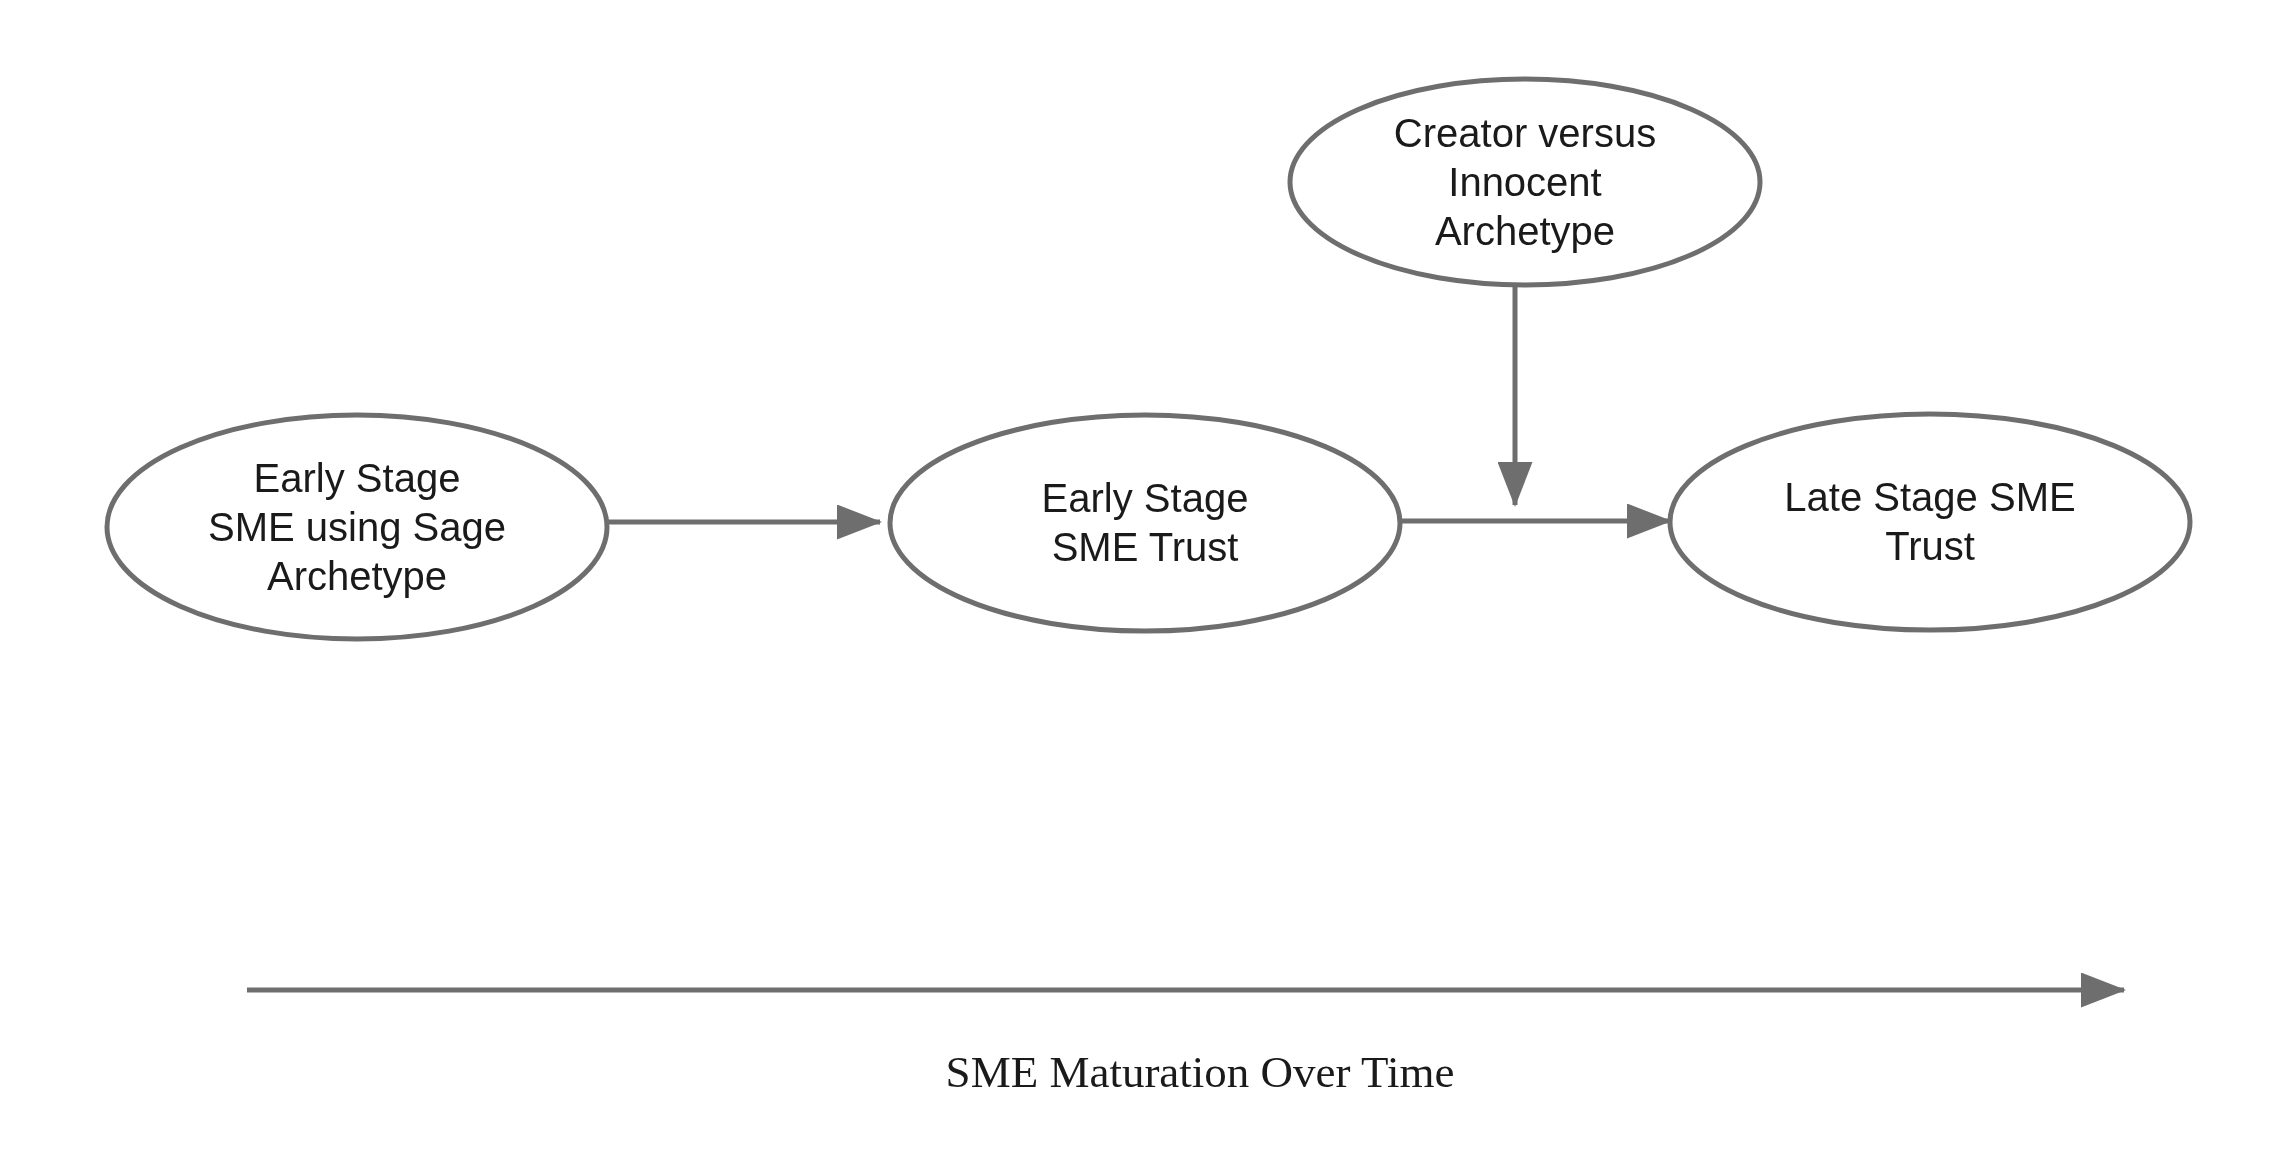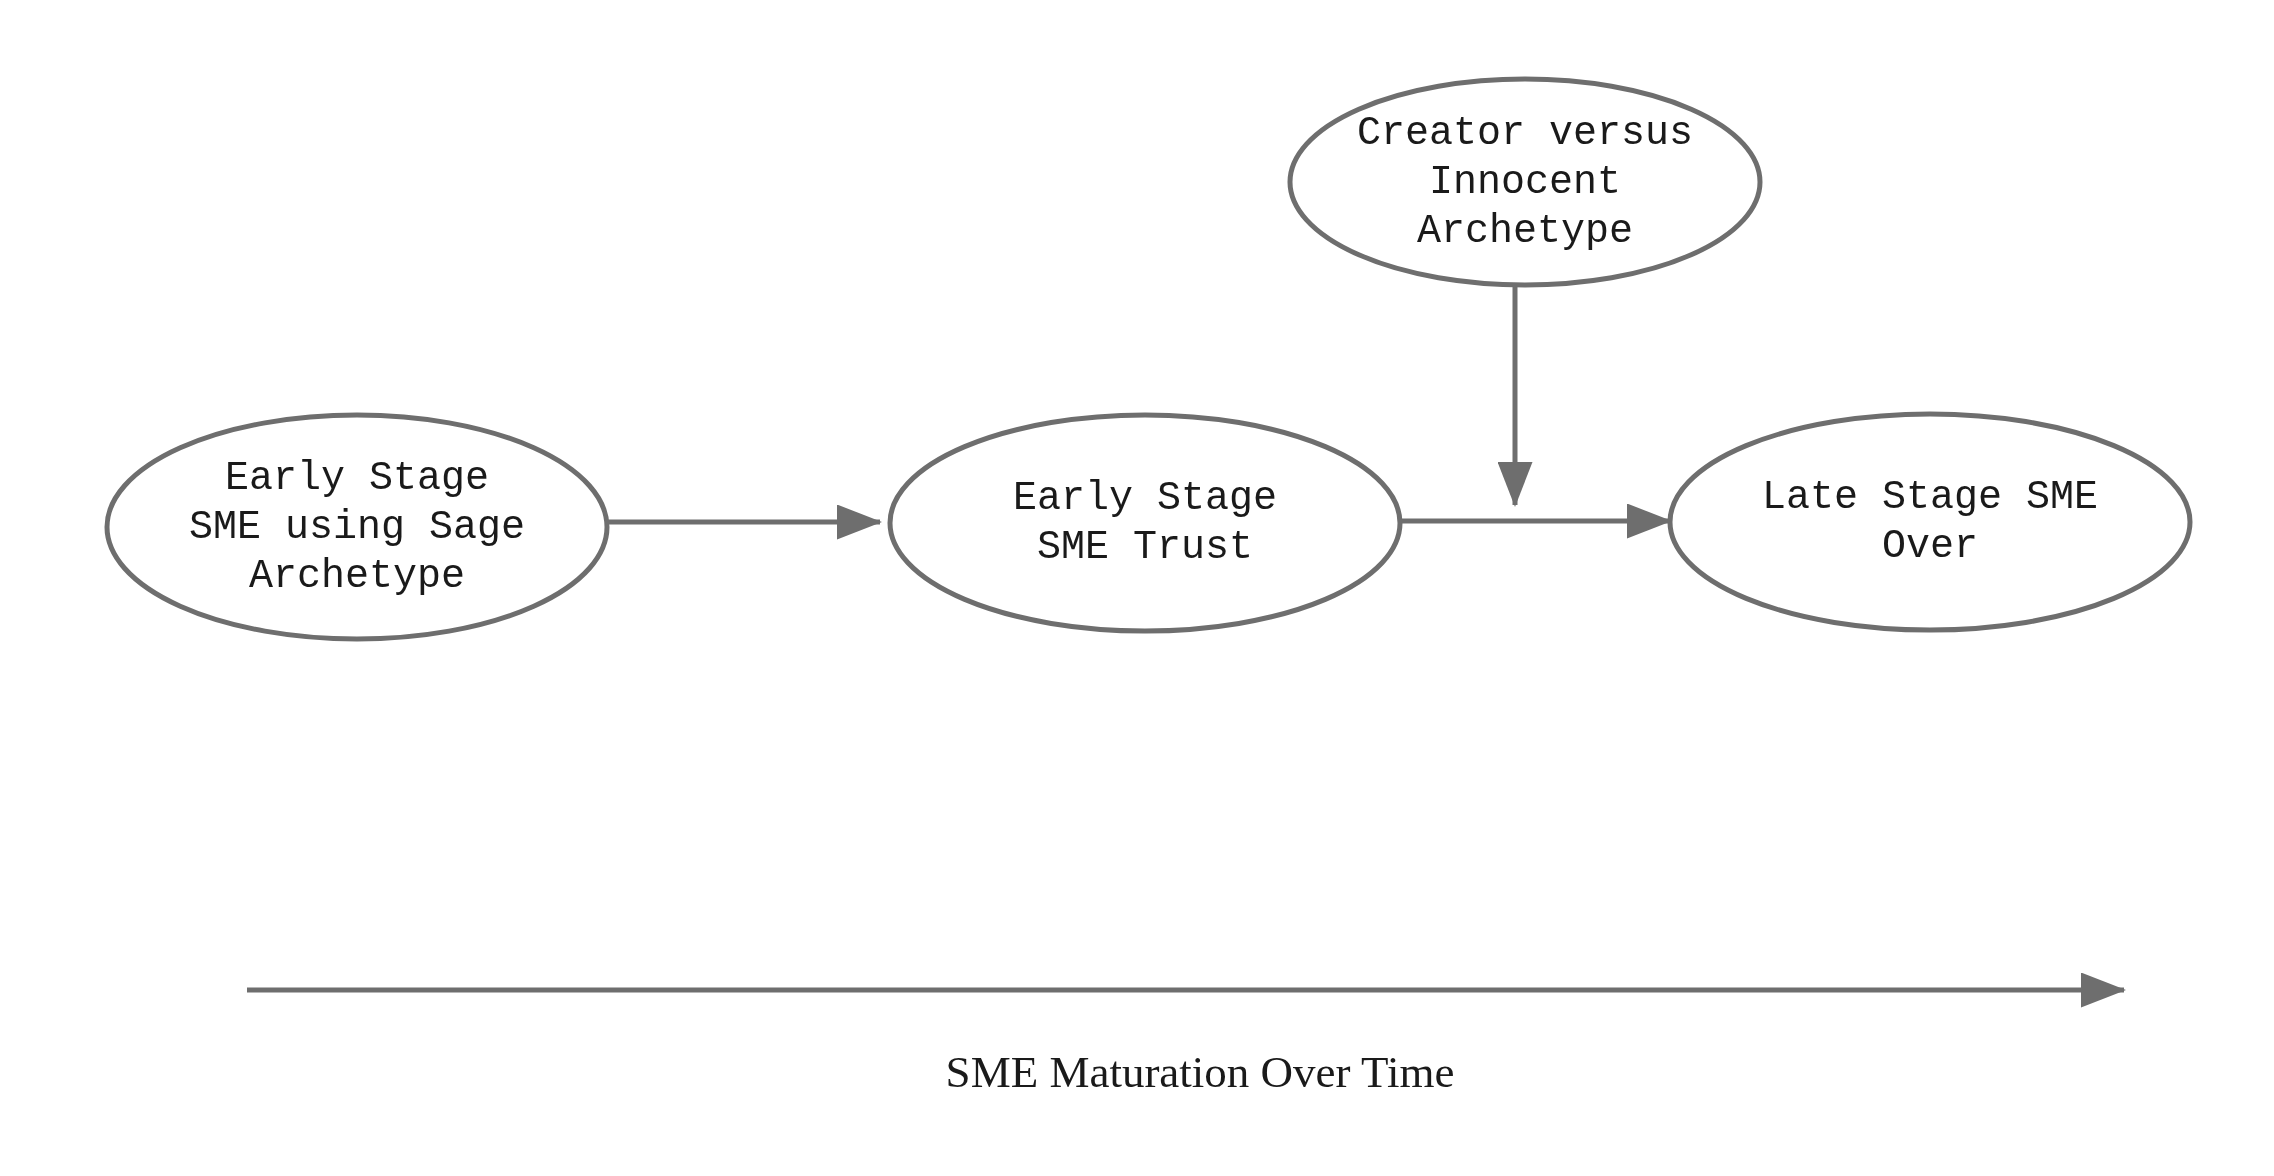--- a/index.html
+++ b/index.html
@@ -23,21 +23,21 @@
     position: absolute;
     top: 0;
     left: 0;
     width: 2274px;
     height: 1176px;
   }
   .node-label {
     position: absolute;
     text-align: center;
     color: #1a1a1a;
-    font-family: Liberation Mono, monospace;
+    font-family: Liberation Sans, sans-serif;
     font-size: 40px;
     line-height: 49px;
     white-space: pre-line;
     transform: translate(-50%, -50%);
     pointer-events: none;
   }
   .axis-caption {
     position: absolute;
     text-align: center;
     color: #1a1a1a;
@@ -78,21 +78,21 @@
   </svg>
 
   <div class="node-label" style="left:357px; top:527px;">Early Stage
 SME using Sage
 Archetype</div>
 
   <div class="node-label" style="left:1145px; top:523px;">Early Stage
 SME Trust</div>
 
   <div class="node-label" style="left:1930px; top:522px;">Late Stage SME
-Over</div>
+Trust</div>
 
   <div class="node-label" style="left:1525px; top:182px;">Creator versus
 Innocent
 Archetype</div>
 
   <div class="axis-caption" style="left:1200px; top:1072px;">SME Maturation Over Time</div>
 
 </div>
 
 </body></html>

